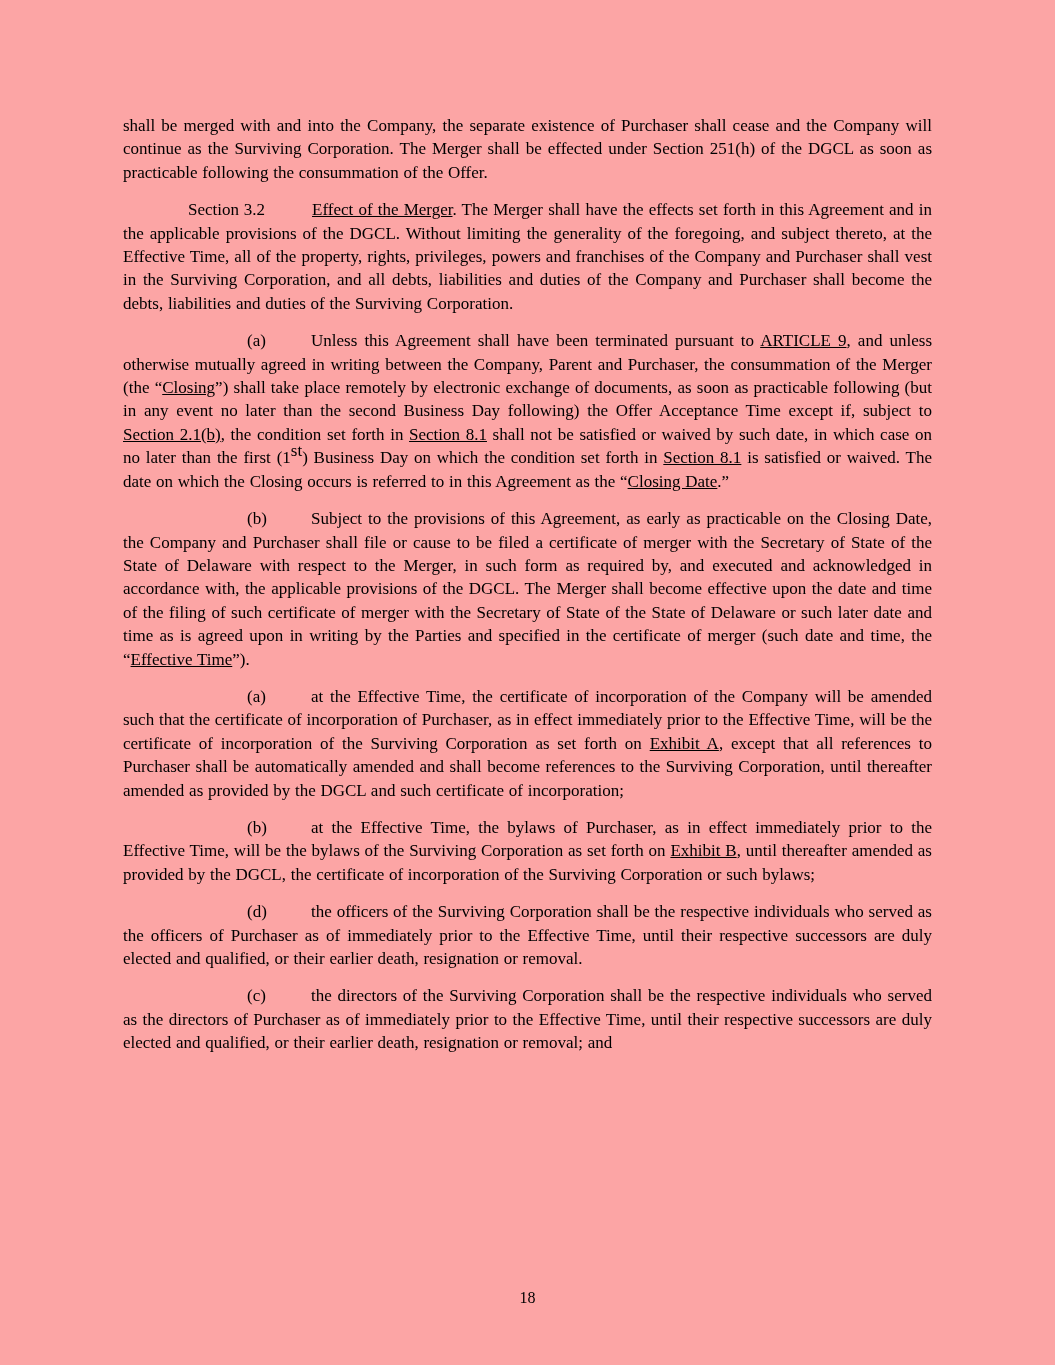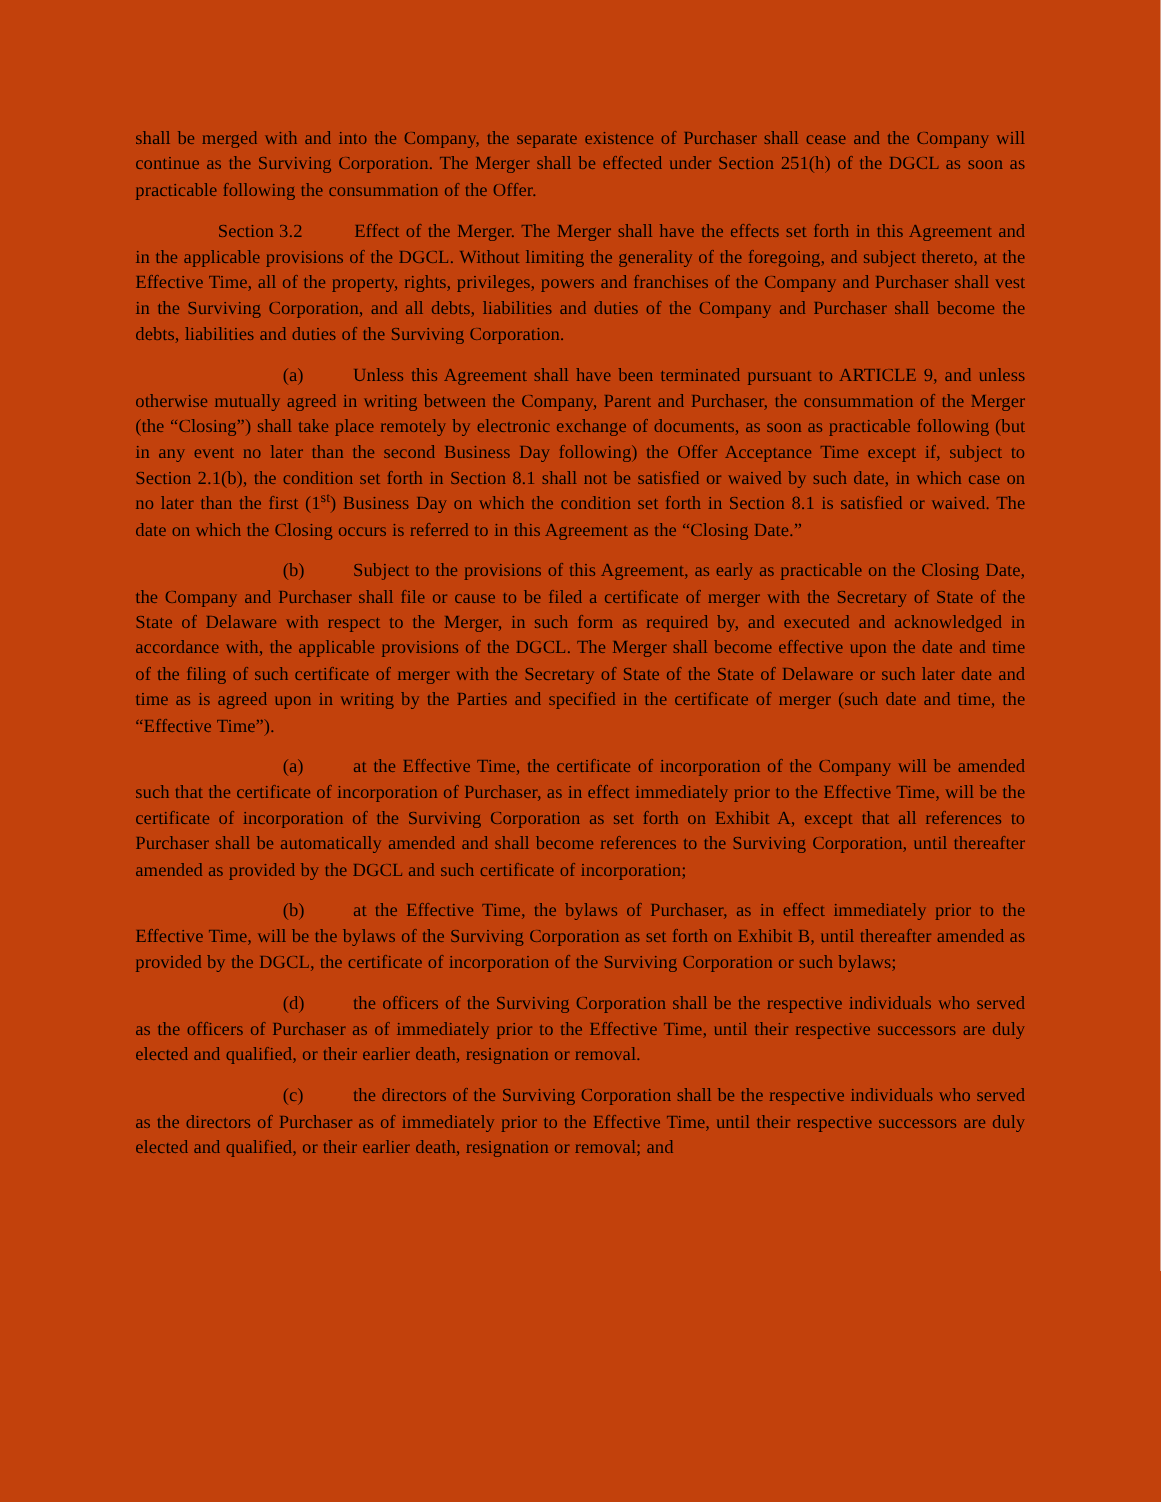--- a/index.html
+++ b/index.html
@@ -2,46 +2,46 @@
 <html><head>
 <meta charset="utf-8">
 <style>
   * { margin: 0; padding: 0; box-sizing: border-box; }
   html, body { background: #e8e8e8; }
   .page {
     position: relative;
     width: 1055px;
     height: 1365px;
     margin: 0 auto;
-    background: #c2410c;
+    background: #fca5a5;
     font-family: "Liberation Serif", "DejaVu Serif", serif;
     font-size: 17px;
     color: #000000;
     overflow: hidden;
   }
   .content {
     position: absolute;
     left: 123px;
     top: 114px;
     width: 809px;
   }
   .para {
     text-align: justify;
     line-height: 23.4px;
     margin-bottom: 14px;
     word-spacing: 0.5px;
   }
   .tab { display: inline-block; height: 1px; }
-  .label-box { display: inline-block; margin-left: 10px; }
+  .label-box { display: inline-block; }
   .tab-section { width: 65px; }
   .box-section { width: 124px; }
   .tab-item { width: 124px; }
   .box-item { width: 64px; }
-  .u { }
-  sup { font-size: 13px; vertical-align: super; line-height: 0; }
+  .u { text-decoration: underline; }
+  sup { font-size: 17px; vertical-align: super; line-height: 0; }
   .page-number {
     position: absolute;
     bottom: 58px;
     left: 0;
     width: 100%;
     text-align: center;
     font-size: 16px;
     color: #000000;
   }
 </style>
@@ -52,13 +52,14 @@
   <div class="content" id="doc-content">
       <p class="para"><span>shall be merged with and into the Company, the separate existence of Purchaser shall cease and the Company will continue as the Surviving Corporation. The Merger shall be effected under Section 251(h) of the DGCL as soon as practicable following the consummation of the Offer.</span></p>
       <p class="para"><span class="tab tab-section"></span><span class="label-box box-section">Section 3.2</span><span class="u">Effect of the Merger</span><span>. The Merger shall have the effects set forth in this Agreement and in the applicable provisions of the DGCL. Without limiting the generality of the foregoing, and subject thereto, at the Effective Time, all of the property, rights, privileges, powers and franchises of the Company and Purchaser shall vest in the Surviving Corporation, and all debts, liabilities and duties of the Company and Purchaser shall become the debts, liabilities and duties of the Surviving Corporation.</span></p>
       <p class="para"><span class="tab tab-item"></span><span class="label-box box-item">(a)</span><span>Unless this Agreement shall have been terminated pursuant to </span><span class="u">ARTICLE 9</span><span>, and unless otherwise mutually agreed in writing between the Company, Parent and Purchaser, the consummation of the Merger (the “</span><span class="u">Closing</span><span>”) shall take place remotely by electronic exchange of documents, as soon as practicable following (but in any event no later than the second Business Day following) the Offer Acceptance Time except if, subject to </span><span class="u">Section 2.1(b)</span><span>, the condition set forth in </span><span class="u">Section 8.1</span><span> shall not be satisfied or waived by such date, in which case on no later than the first (1</span><sup>st</sup><span>) Business Day on which the condition set forth in </span><span class="u">Section 8.1</span><span> is satisfied or waived. The date on which the Closing occurs is referred to in this Agreement as the “</span><span class="u">Closing Date</span><span>.”</span></p>
       <p class="para"><span class="tab tab-item"></span><span class="label-box box-item">(b)</span><span>Subject to the provisions of this Agreement, as early as practicable on the Closing Date, the Company and Purchaser shall file or cause to be filed a certificate of merger with the Secretary of State of the State of Delaware with respect to the Merger, in such form as required by, and executed and acknowledged in accordance with, the applicable provisions of the DGCL. The Merger shall become effective upon the date and time of the filing of such certificate of merger with the Secretary of State of the State of Delaware or such later date and time as is agreed upon in writing by the Parties and specified in the certificate of merger (such date and time, the “</span><span class="u">Effective Time</span><span>”).</span></p>
       <p class="para"><span class="tab tab-item"></span><span class="label-box box-item">(a)</span><span>at the Effective Time, the certificate of incorporation of the Company will be amended such that the certificate of incorporation of Purchaser, as in effect immediately prior to the Effective Time, will be the certificate of incorporation of the Surviving Corporation as set forth on </span><span class="u">Exhibit A</span><span>, except that all references to Purchaser shall be automatically amended and shall become references to the Surviving Corporation, until thereafter amended as provided by the DGCL and such certificate of incorporation;</span></p>
       <p class="para"><span class="tab tab-item"></span><span class="label-box box-item">(b)</span><span>at the Effective Time, the bylaws of Purchaser, as in effect immediately prior to the Effective Time, will be the bylaws of the Surviving Corporation as set forth on </span><span class="u">Exhibit B</span><span>, until thereafter amended as provided by the DGCL, the certificate of incorporation of the Surviving Corporation or such bylaws;</span></p>
       <p class="para"><span class="tab tab-item"></span><span class="label-box box-item">(d)</span><span>the officers of the Surviving Corporation shall be the respective individuals who served as the officers of Purchaser as of immediately prior to the Effective Time, until their respective successors are duly elected and qualified, or their earlier death, resignation or removal.</span></p>
       <p class="para"><span class="tab tab-item"></span><span class="label-box box-item">(c)</span><span>the directors of the Surviving Corporation shall be the respective individuals who served as the directors of Purchaser as of immediately prior to the Effective Time, until their respective successors are duly elected and qualified, or their earlier death, resignation or removal; and</span></p>
     </div>
+  <div class="page-number">18</div>
 </div>
 
 </body></html>

